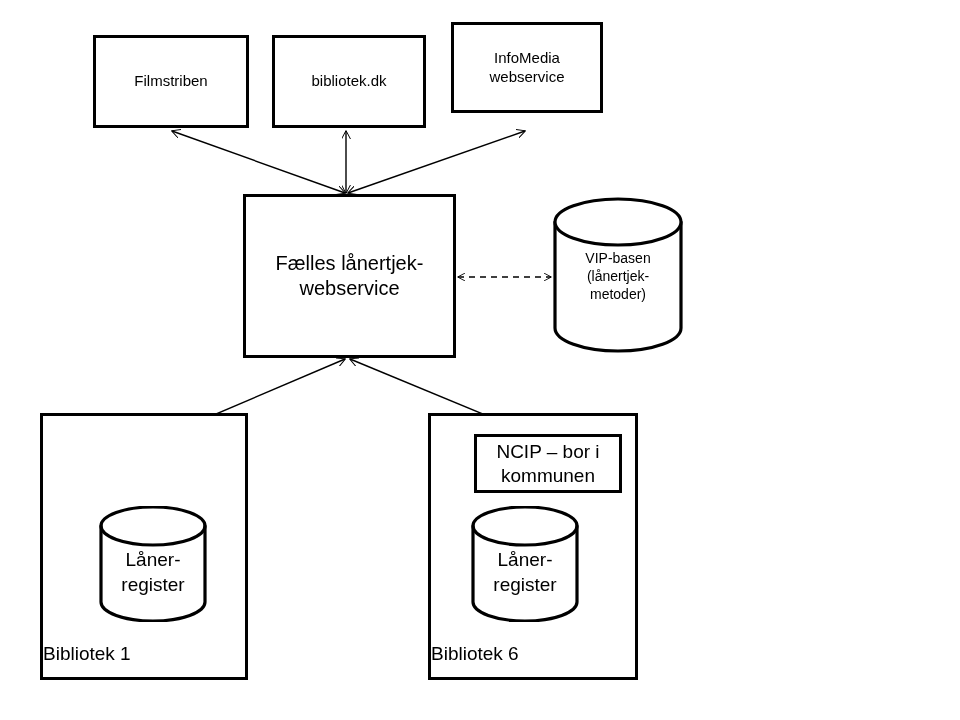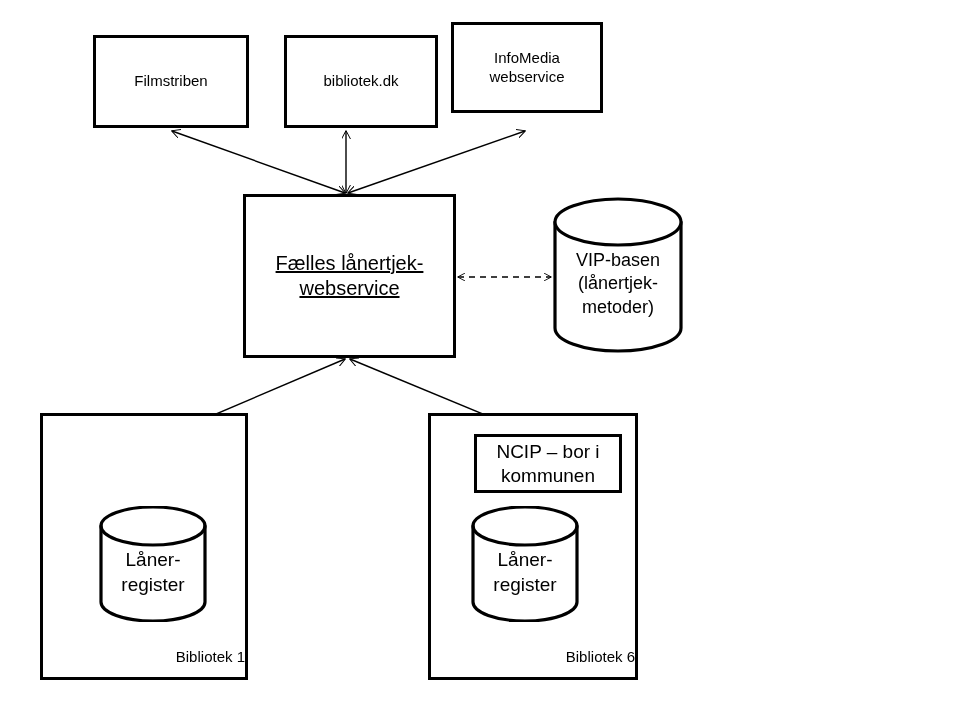--- a/index.html
+++ b/index.html
@@ -41,44 +41,43 @@
     line-height: 1.25;
     color: #000000;
   }
   .node .label {
     display: block;
     white-space: pre-line;
     padding: 0 4px;
   }
   
   #node-filmstriben { left: 93px;  top: 35px;  width: 156px; height: 93px; }
-  #node-bibliotekdk { left: 284px; top: 35px;  width: 154px; height: 93px; }
+  #node-bibliotekdk { left: 272px; top: 35px;  width: 154px; height: 93px; }
   #node-infomedia   { left: 451px; top: 22px;  width: 152px; height: 91px; }
   
   #node-faelles {
     left: 243px; top: 194px; width: 213px; height: 164px;
     font-size: 20px;
-    text-decoration: underline;
   }
   
   .container {
     position: absolute;
     box-sizing: border-box;
     background: #ffffff;
     border: 3px solid #000000;
   }
   #lib1 { left: 40px;  top: 413px; width: 208px; height: 267px; }
   #lib2 { left: 428px; top: 413px; width: 210px; height: 267px; }
   .container-label {
     position: absolute;
     left: 0;
     right: 0;
     bottom: 12px;
-    text-align: right;
-    font-size: 15px;
+    text-align: left;
+    font-size: 19px;
   }
   
   #node-ncip1 { left: 78px;  top: 440px; width: 148px; height: 48px; font-size: 19px; }
   #node-ncip2 { left: 450px; top: 434px; width: 148px; height: 59px; font-size: 19px; margin-left: 24px; }
 
   
   .cylinder {
     position: absolute;
   }
   .cylinder svg { display: block; }
@@ -86,21 +85,21 @@
     position: absolute;
     left: 0;
     right: 0;
     text-align: center;
     white-space: pre-line;
     font-size: 19px;
     line-height: 1.3;
     color: #000000;
   }
   #cyl-vip      { left: 552px; top: 197px; width: 132px; height: 156px; }
-  #cyl-vip .cyl-text { top: 52px; font-size: 18px; }
+  #cyl-vip .cyl-text { top: 52px; font-size: 14px; }
   #cyl-laaner1  { left: 98px;  top: 506px; width: 110px; height: 116px; }
   #cyl-laaner1 .cyl-text { top: 42px; }
   #cyl-laaner2  { left: 470px; top: 506px; width: 110px; height: 116px; }
   #cyl-laaner2 .cyl-text { top: 42px; }
 </style>
 </head>
 <body>
 
 <div id="canvas">
 

